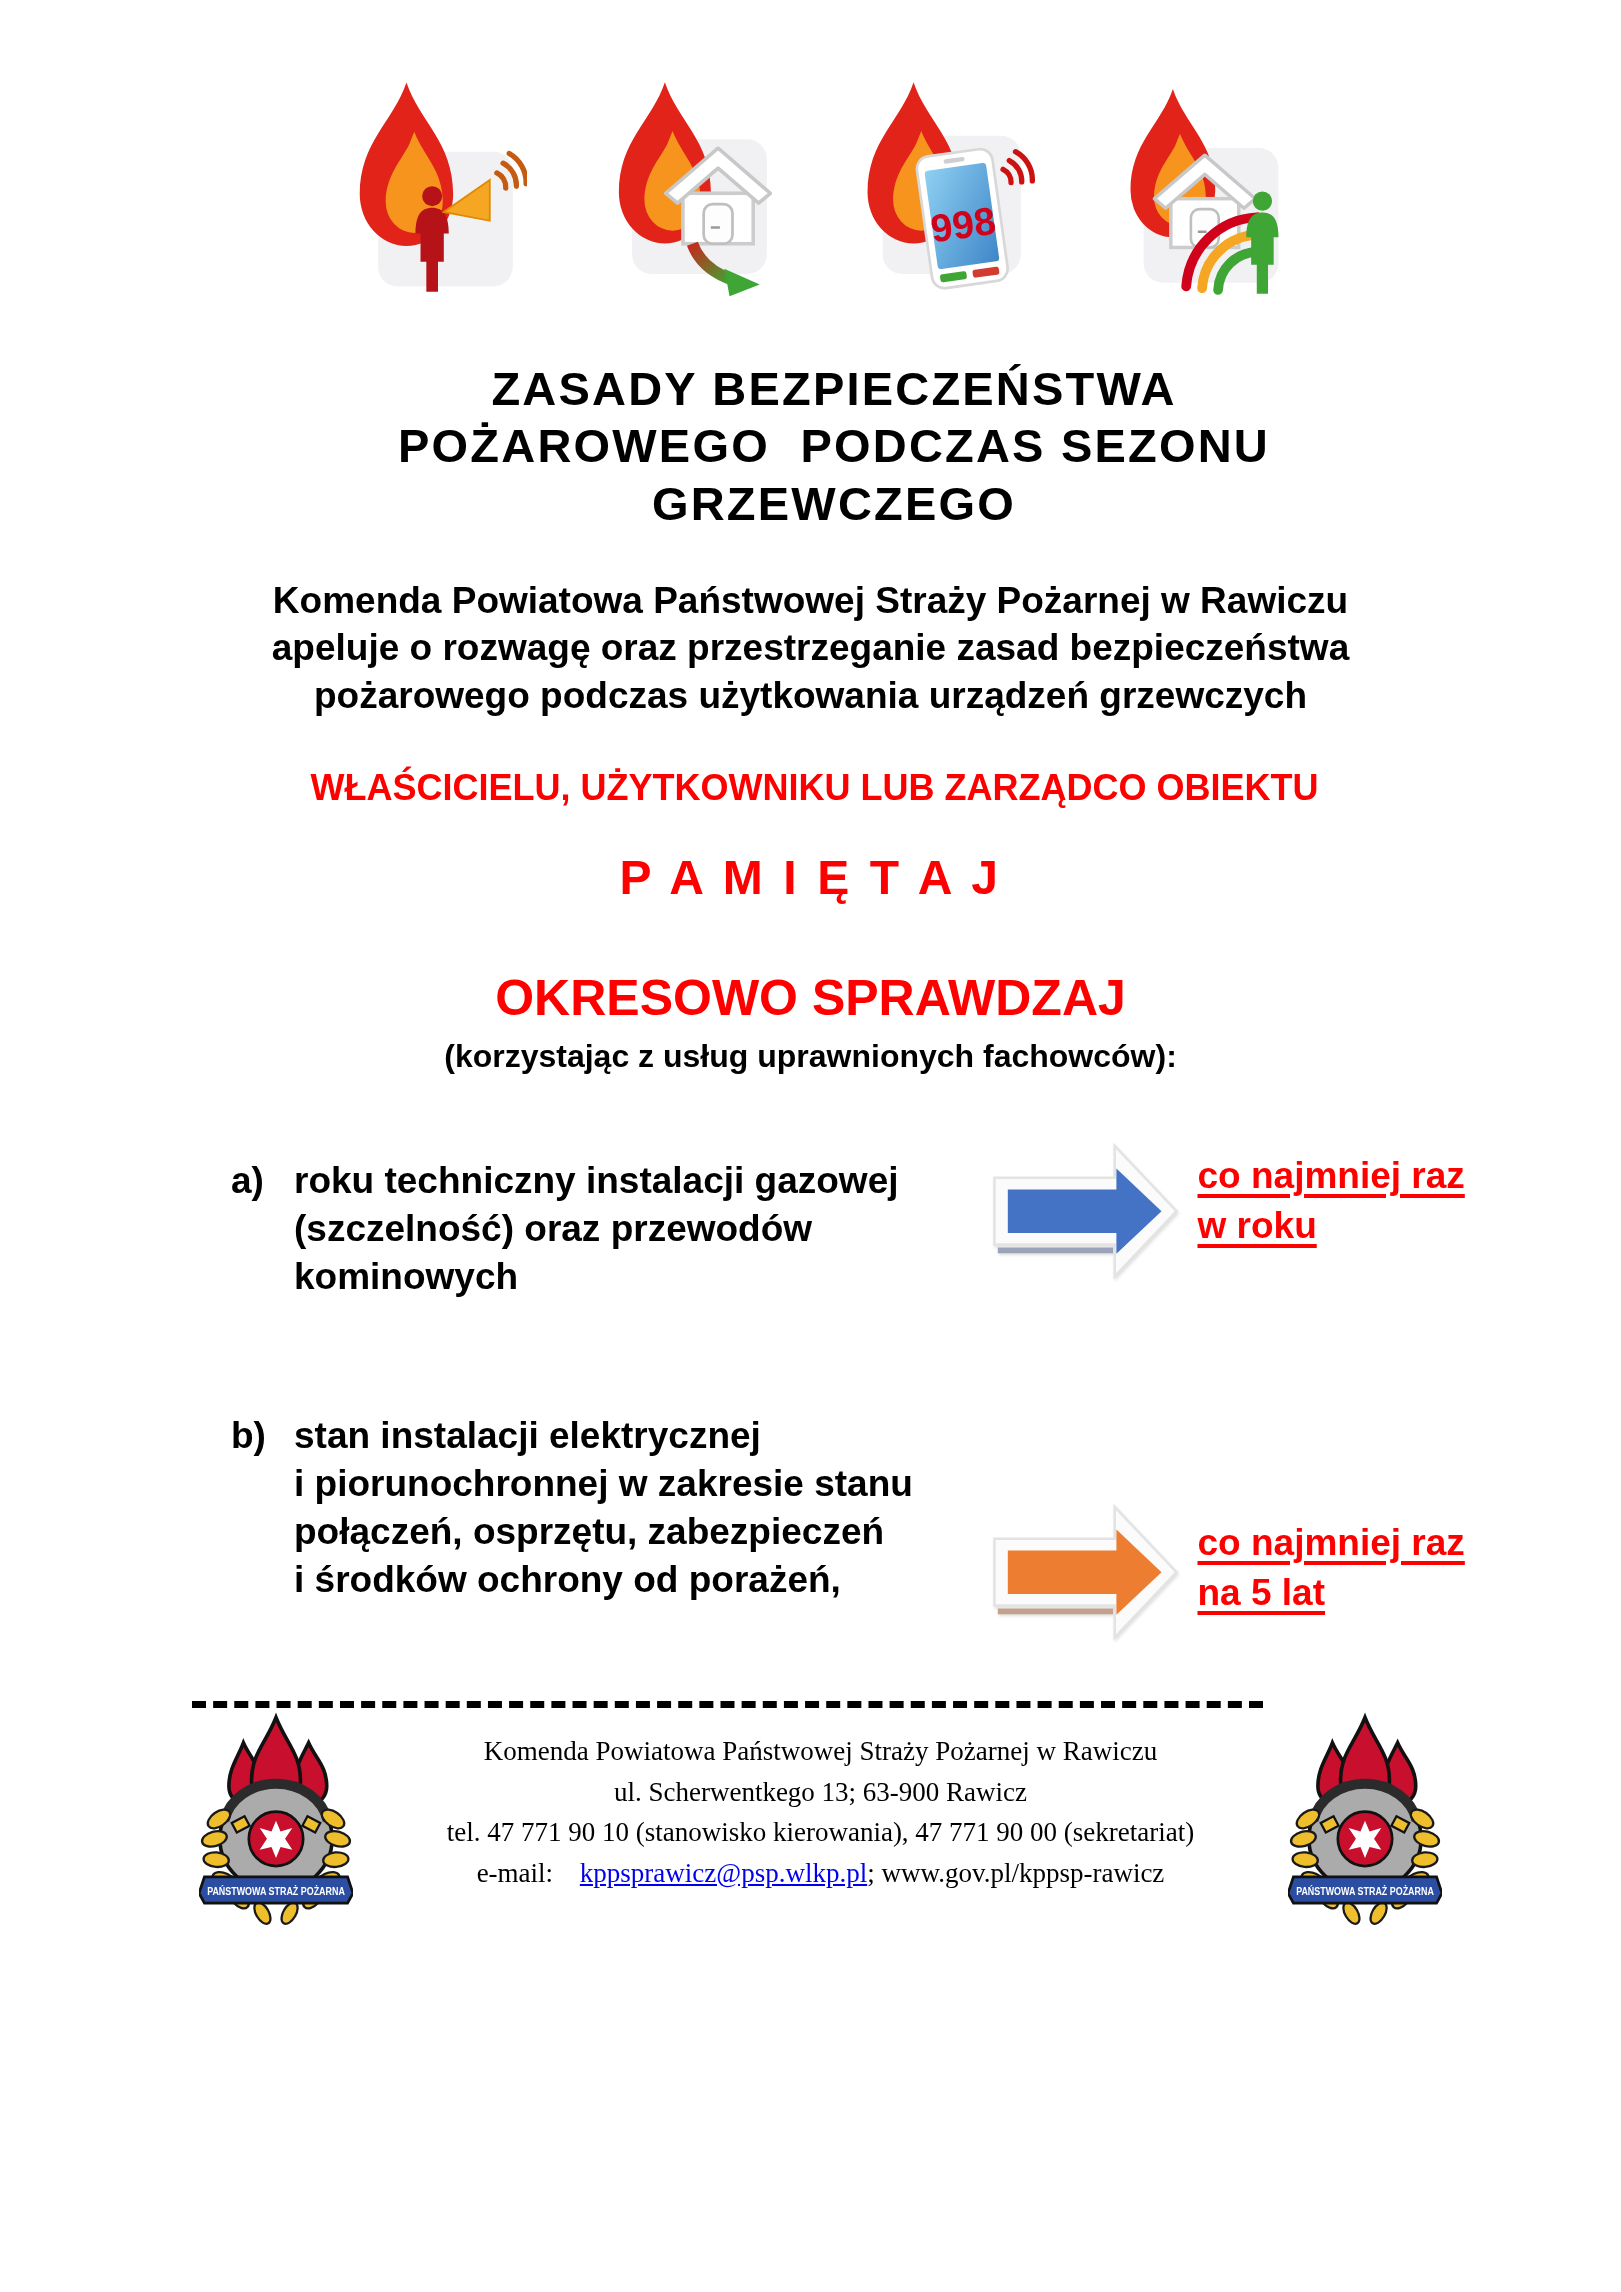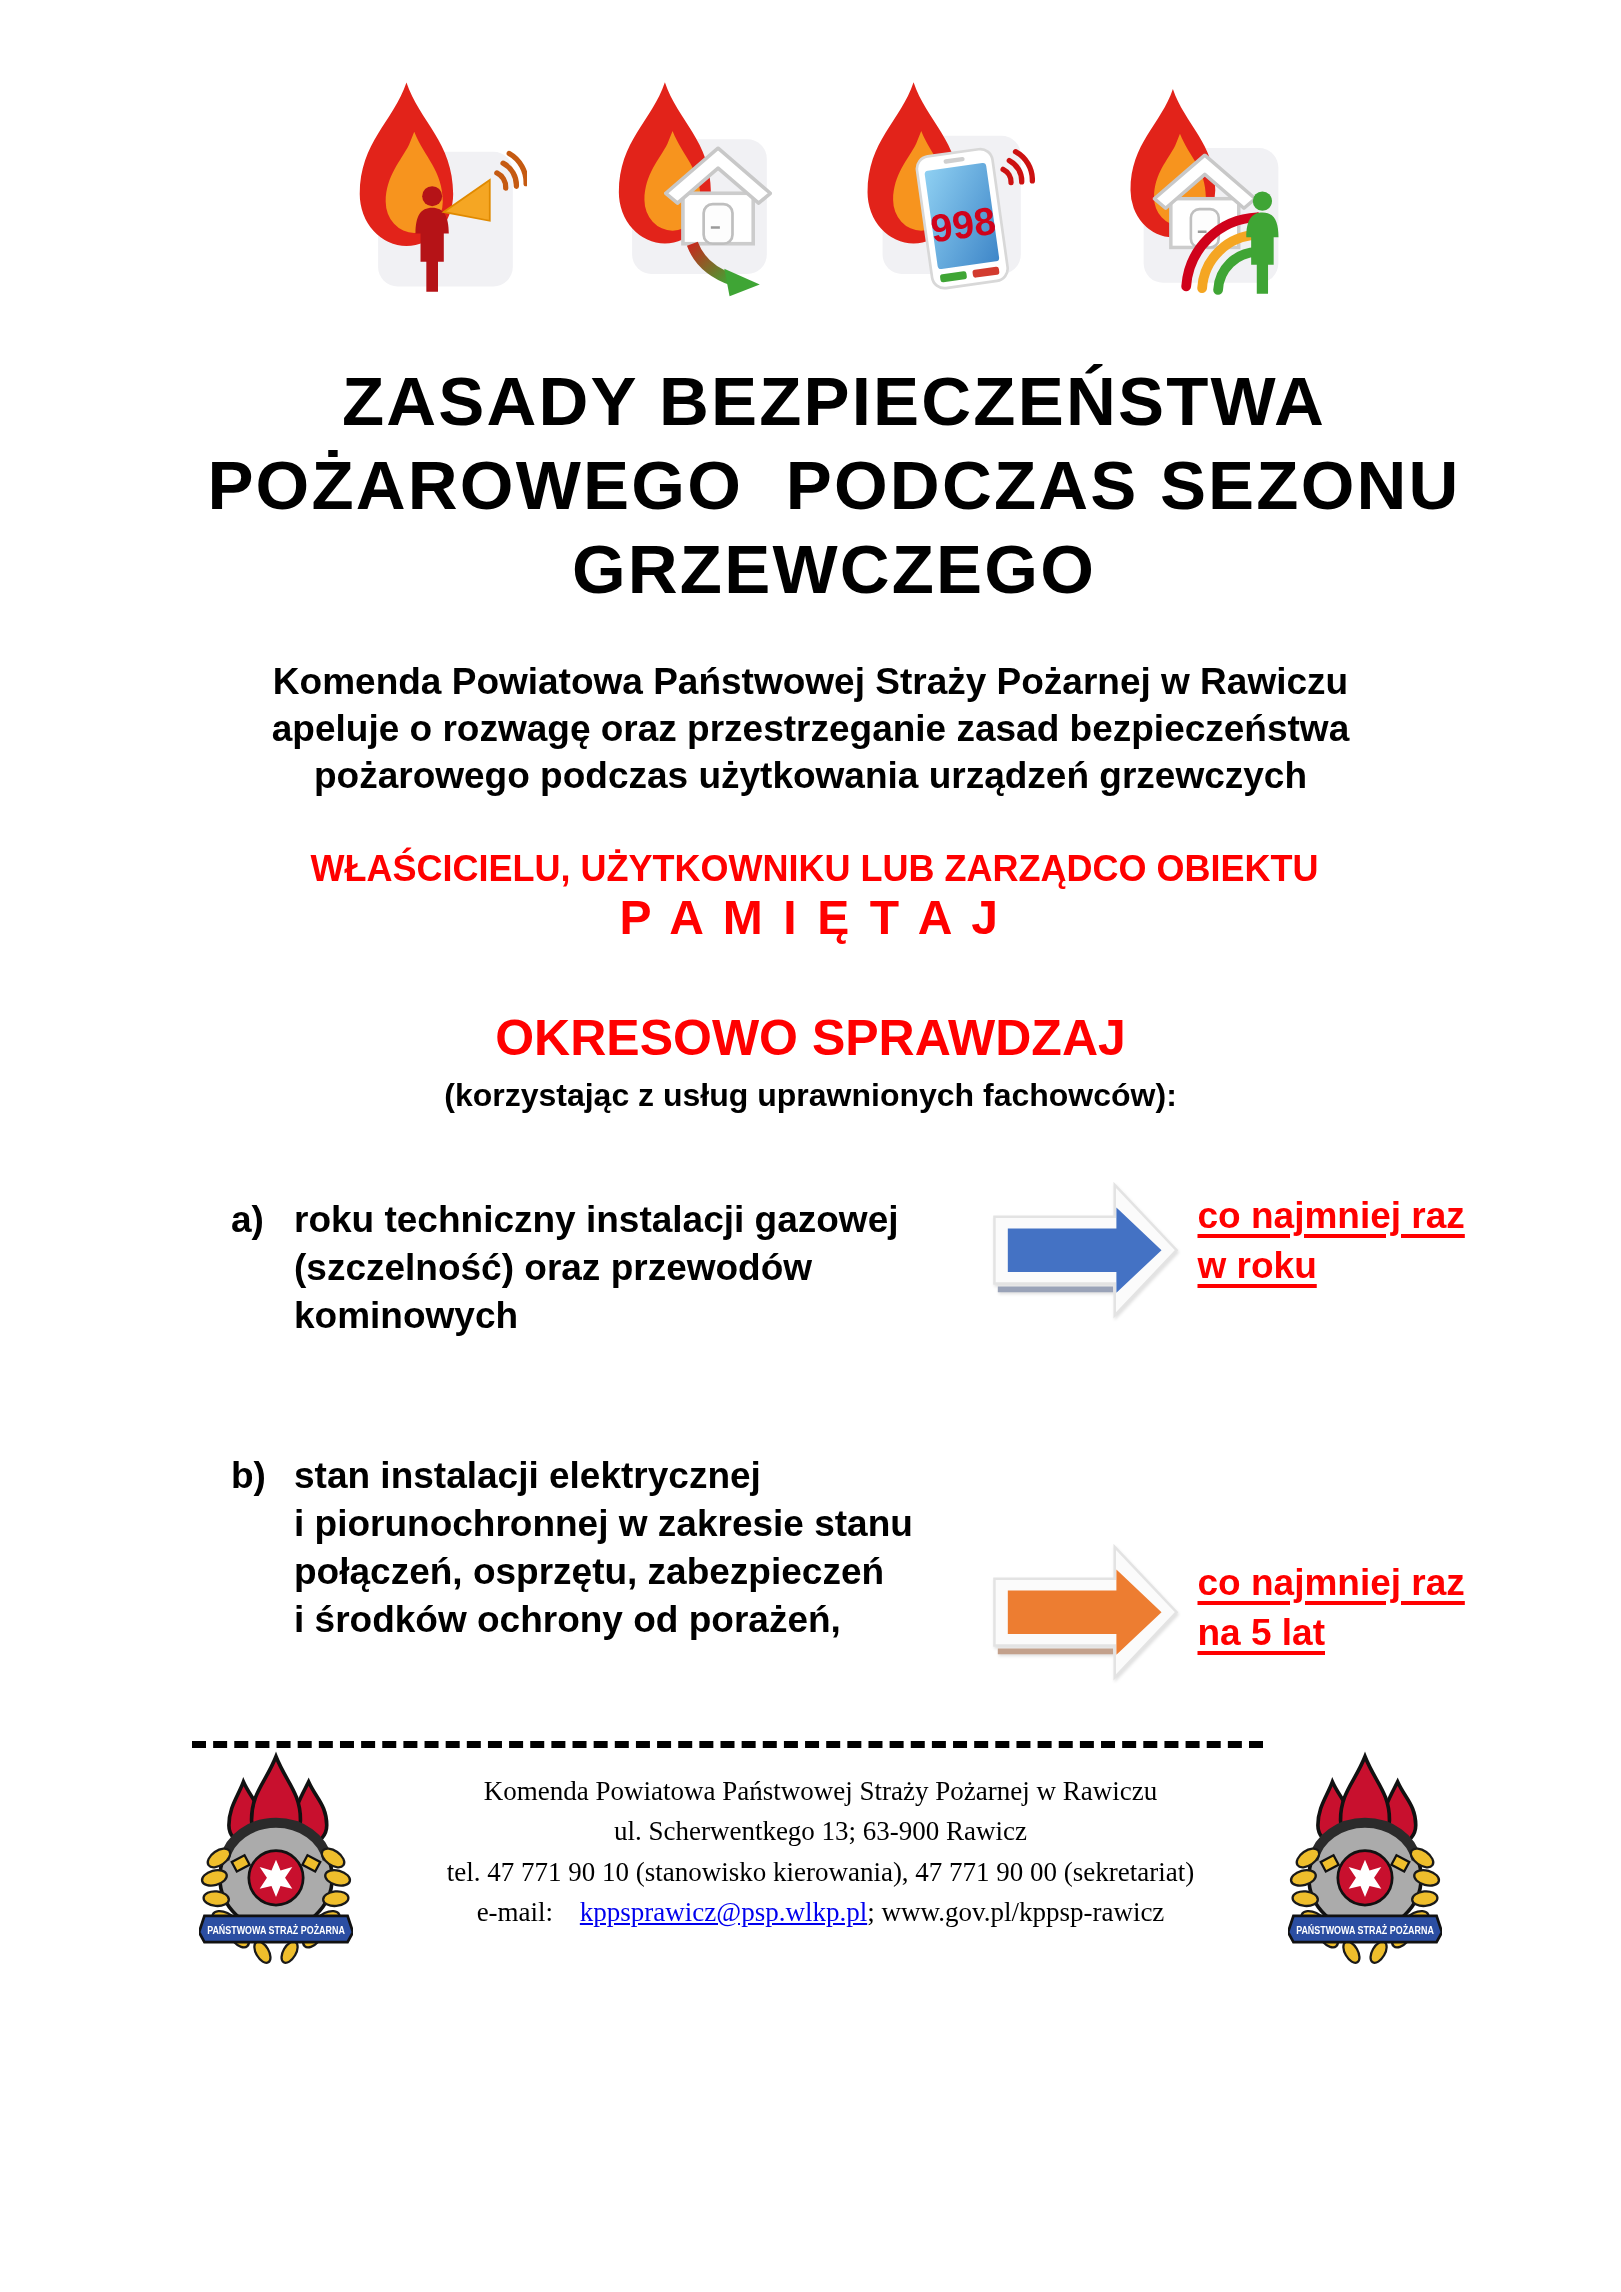--- a/index.html
+++ b/index.html
@@ -14,26 +14,26 @@
   .icons-row {
     padding-top:75px;
     display:flex; justify-content:center; align-items:flex-start; gap:59px;
   }
   .icon-box { width:195px; height:226px; }
   .icon-box svg { width:100%; height:100%; display:block; }
 
   
   .centered { text-align:center; white-space:pre-line; }
   .title {
-    margin-top:59px; font-size:69px; font-weight:bold;
+    margin-top:59px; font-size:47px; font-weight:bold;
     letter-spacing:2.2px; line-height:1.22;padding-left:47px;
   }
   .intro { margin-top:45px; font-size:37px; font-weight:bold; line-height:1.28; }
   .owner-heading { margin-top:48px; font-size:36px; font-weight:bold; color:#ff0000;padding-left:8px; }
-  .remember { font-size:48px; font-weight:bold; color:#ff0000; letter-spacing:3.6px; }
+  .remember { margin-top:41px; font-size:48px; font-weight:bold; color:#ff0000; letter-spacing:3.6px; }
   .inspection-note { margin-top:54px; font-size:37px; font-weight:bold; line-height:1.3; }
   .check-heading { margin-top:64px; font-size:50px; font-weight:bold; color:#ff0000; }
   .check-subheading { margin-top:10.7px; font-size:32px; font-weight:bold; }
 
   
   .items { margin-top:82px; }
   .item { display:flex; align-items:flex-start; padding-left:231px; }
   .item + .item { margin-top:111px; }
   .item-marker { width:63px; font-size:37px; font-weight:bold; line-height:1.3; flex:0 0 auto; }
   .item-text {

